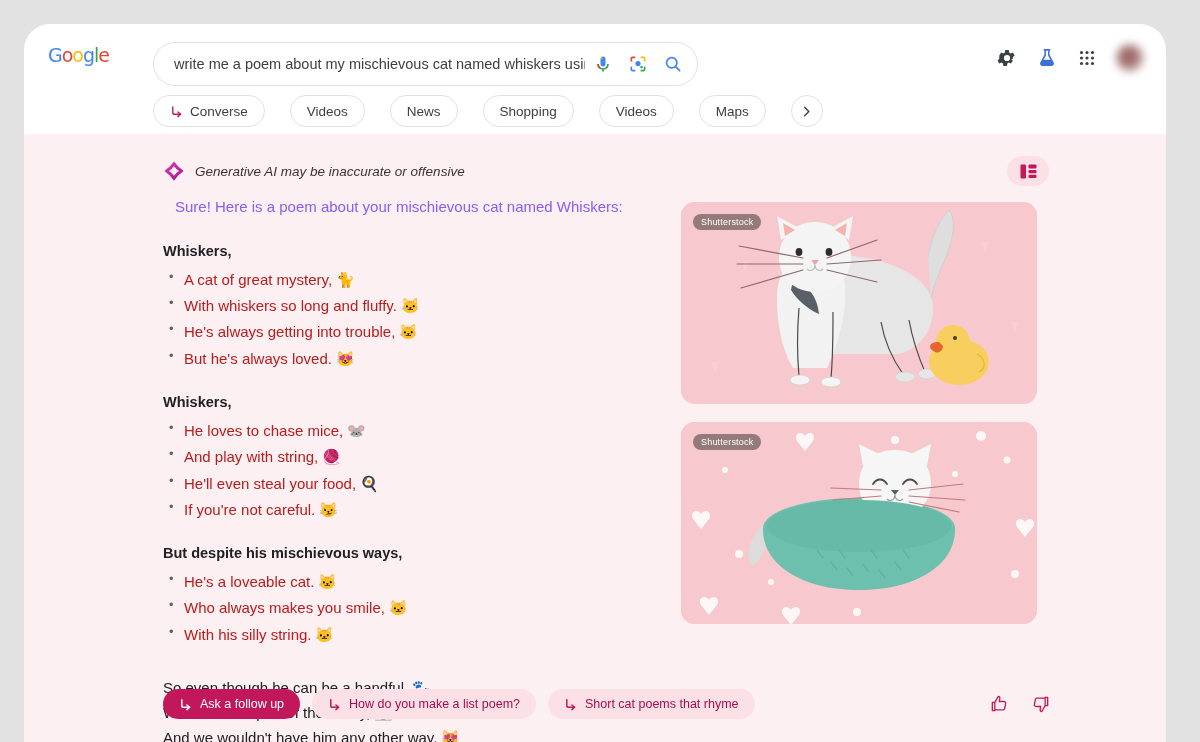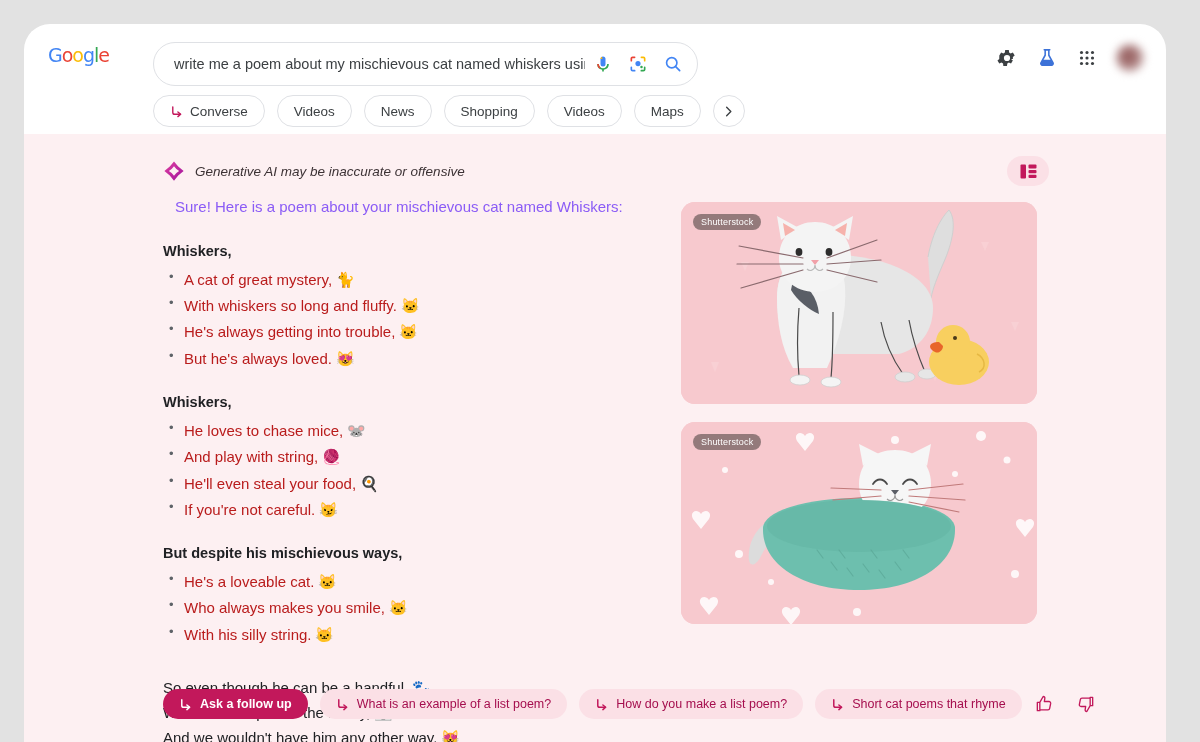--- a/index.html
+++ b/index.html
@@ -54,21 +54,21 @@
   }
   .hr-icon { width: 22px; height: 22px; display: block; cursor: pointer; }
   .avatar {
     width: 28px; height: 28px; border-radius: 50%;
     background: radial-gradient(circle at 45% 45%, #8c5050 0%, #b08585 45%, #d8c6c6 75%, #efe8e8 100%);
     filter: blur(4px);
   }
 
   .chips-row {
     position: absolute; left: 129px; top: 71px;
-    display: flex; align-items: center; gap: 12px;
+    display: flex; align-items: center; gap: 25px;
   }
   .chip {
     height: 32px; padding: 0 16px;
     border: 1px solid #dfe1e5; border-radius: 18px;
     background: #fff; display: flex; align-items: center; gap: 7px;
     font-size: 13.5px; color: #3c4043; white-space: nowrap; cursor: pointer;
   }
   .chip.round { width: 32px; padding: 0; justify-content: center; }
   .arrow-pink { width: 13px; height: 13px; display: block; }
 
@@ -124,21 +124,21 @@
   .bottom-row {
     position: absolute; left: 139px; bottom: 23px; right: 115px;
     display: flex; align-items: center; gap: 12px;
   }
   .fchip {
     height: 30px; padding: 0 16px; border-radius: 17px;
     background: #fbe0e6; color: #a50e4e;
     display: flex; align-items: center; gap: 8px;
     font-size: 12.5px; white-space: nowrap; cursor: pointer;
   }
-  .fchip.primary { background: #c2185b; color: #fff; font-weight: 700; }
+  .fchip.primary { background: #c2185b; color: #fff; font-weight: 400; }
   .fchip .arrow-pink path { stroke: #c2185b; }
   .fchip.primary .arrow-pink path { stroke: #fff; }
   .rate { margin-left: auto; display: flex; align-items: center; gap: 22px; }
   .rate svg { display: block; cursor: pointer; }
 </style>
 </head>
 <body>
 
 <div id="app">
 
@@ -430,41 +430,34 @@
     <div class="bottom-row">
 
       <div class="fchip primary">
         <svg class="arrow-pink" viewBox="0 0 14 14">
           <path d="M3 2v6a2 2 0 0 0 2 2h6" fill="none" stroke-width="1.6" stroke-linecap="round" stroke-linejoin="round"></path>
           <path d="M8.5 7.5 11.5 10l-3 2.5" fill="none" stroke-width="1.6" stroke-linecap="round" stroke-linejoin="round"></path>
         </svg>
         <span>Ask a follow up</span>
       </div>
 
+
       <div class="fchip">
         <svg class="arrow-pink" viewBox="0 0 14 14">
           <path d="M3 2v6a2 2 0 0 0 2 2h6" fill="none" stroke-width="1.6" stroke-linecap="round" stroke-linejoin="round"></path>
           <path d="M8.5 7.5 11.5 10l-3 2.5" fill="none" stroke-width="1.6" stroke-linecap="round" stroke-linejoin="round"></path>
         </svg>
-        <span>What is an example of a list poem?</span>
+        <span>How do you make a list poem?</span>
       </div>
 
       <div class="fchip">
         <svg class="arrow-pink" viewBox="0 0 14 14">
           <path d="M3 2v6a2 2 0 0 0 2 2h6" fill="none" stroke-width="1.6" stroke-linecap="round" stroke-linejoin="round"></path>
           <path d="M8.5 7.5 11.5 10l-3 2.5" fill="none" stroke-width="1.6" stroke-linecap="round" stroke-linejoin="round"></path>
         </svg>
-        <span>How do you make a list poem?</span>
-      </div>
-
-      <div class="fchip">
-        <svg class="arrow-pink" viewBox="0 0 14 14">
-          <path d="M3 2v6a2 2 0 0 0 2 2h6" fill="none" stroke-width="1.6" stroke-linecap="round" stroke-linejoin="round"></path>
-          <path d="M8.5 7.5 11.5 10l-3 2.5" fill="none" stroke-width="1.6" stroke-linecap="round" stroke-linejoin="round"></path>
-        </svg>
         <span>Short cat poems that rhyme</span>
       </div>
 
       <div class="rate">
         <svg width="20" height="20" viewBox="0 0 24 24">
           <path d="M7 10h-3v10h3V10z M7 10l4-7c1.4 0 2.2 1 2 2.3L12.4 9H18a2 2 0 0 1 2 2.3l-1.2 6A2 2 0 0 1 16.8 19H7V10z" fill="none" stroke="#c2185b" stroke-width="1.6" stroke-linejoin="round"></path>
         </svg>
         <svg width="20" height="20" viewBox="0 0 24 24">
           <path d="M17 14h3V4h-3v10z M17 14l-4 7c-1.4 0-2.2-1-2-2.3l.6-3.7H6a2 2 0 0 1-2-2.3l1.2-6A2 2 0 0 1 7.2 5H17v9z" fill="none" stroke="#c2185b" stroke-width="1.6" stroke-linejoin="round"></path>
         </svg>

